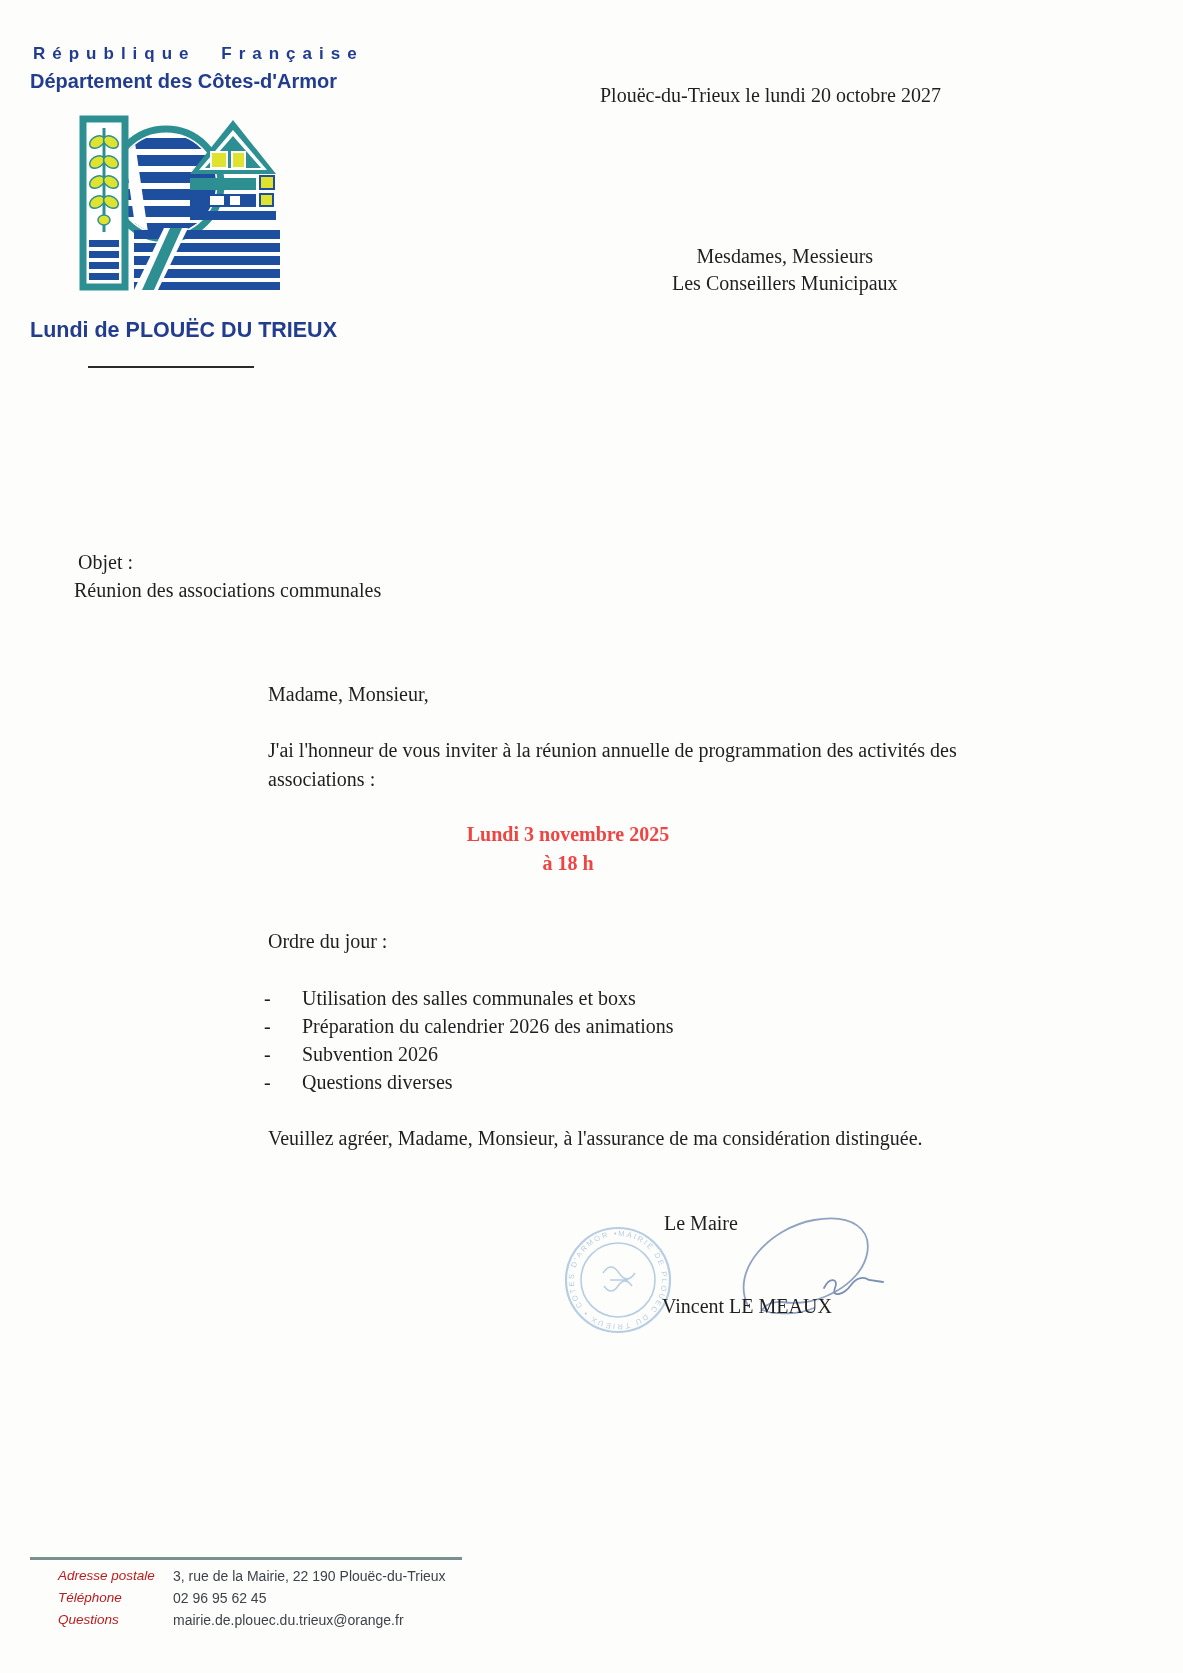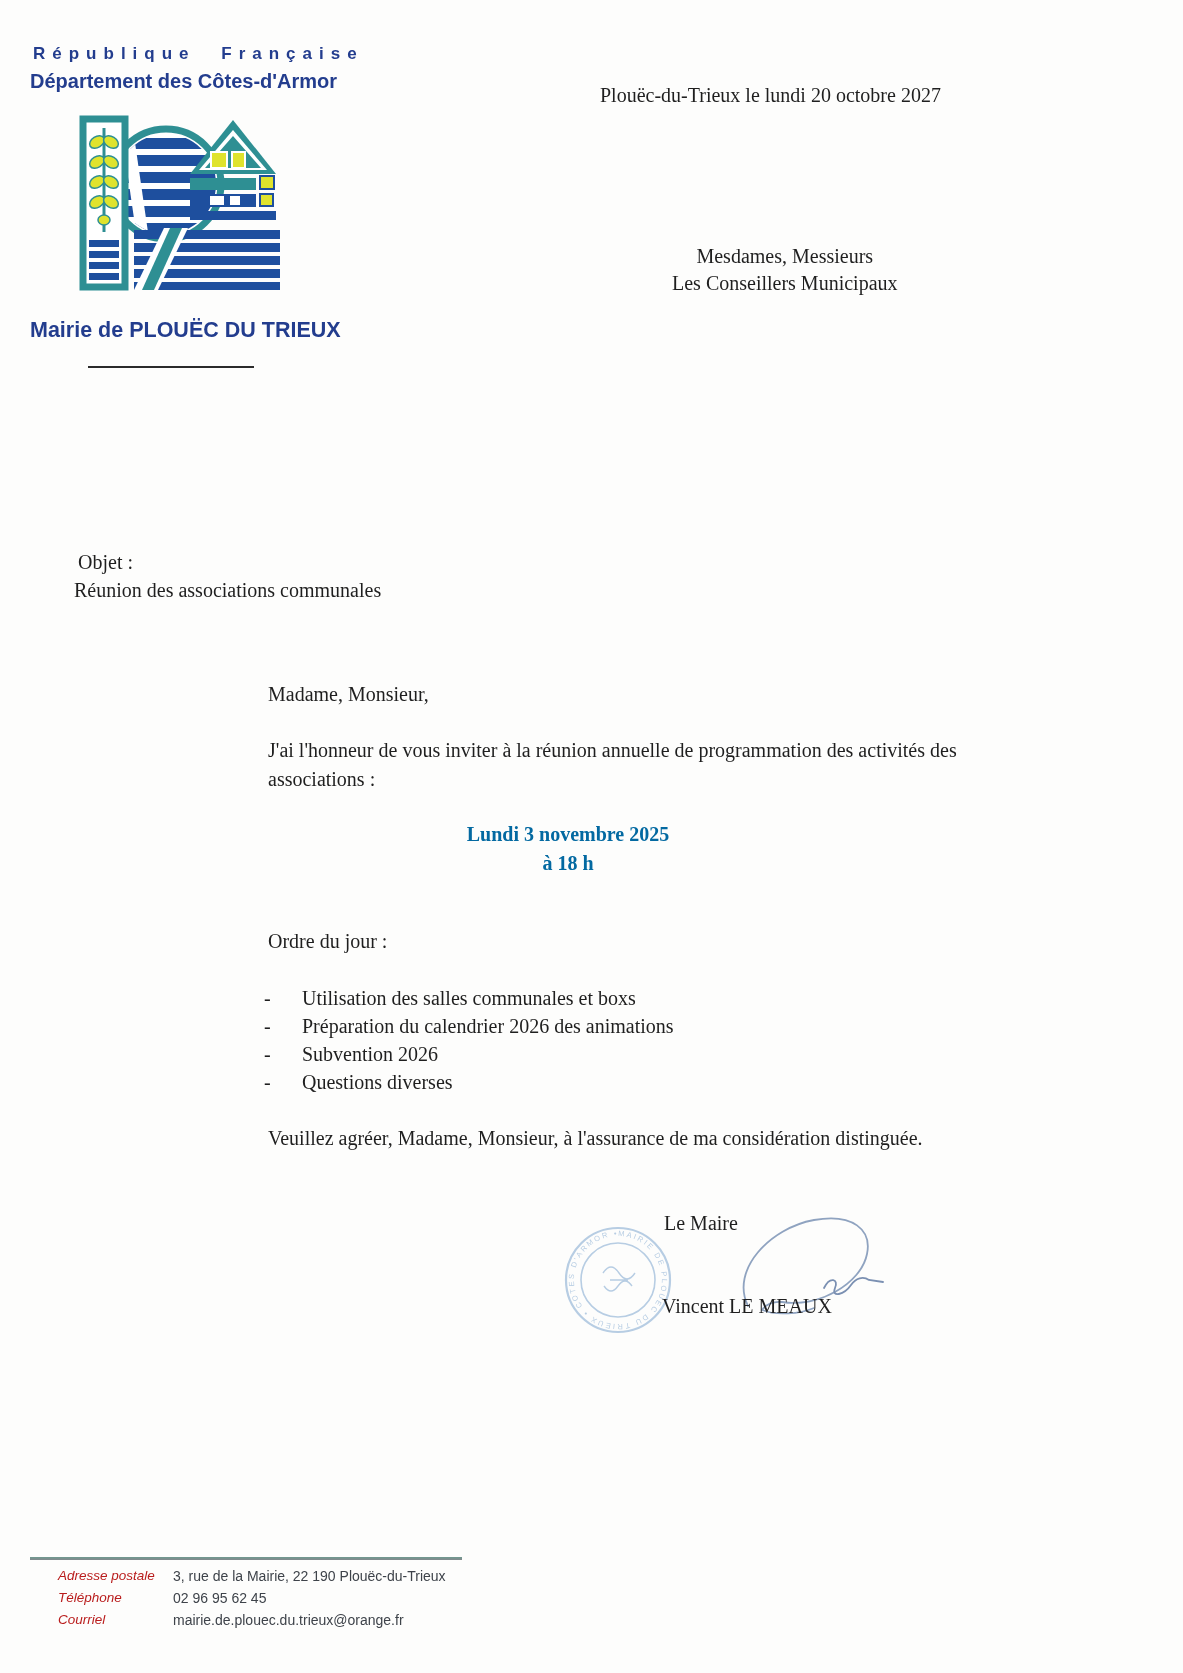--- a/index.html
+++ b/index.html
@@ -46,21 +46,21 @@
   
   .objet-label{left:78px;top:551px;font-size:20px;}
   .objet-value{left:74px;top:579px;font-size:20px;}
 
   
   .salutation{left:268px;top:683px;font-size:20px;font-family:Liberation Serif, serif;}
   .intro{left:268px;top:736px;width:762px;font-size:20px;line-height:29px;}
   .meeting{
     left:268px;top:820px;width:600px;
     text-align:center;font-weight:bold;font-size:20px;line-height:28.5px;
-    color:#0369a1;
+    color:#ef4444;
   }
   .ordre{left:268px;top:930px;font-size:20px;}
   .agenda{left:264px;top:984px;font-size:20px;}
   .agenda-row{display:flex;line-height:28px;}
   .agenda-dash{width:38px;}
   .closing{left:268px;top:1127px;font-size:20px;width:780px;}
 
   
   .lemaire{left:664px;top:1212px;font-size:20px;}
   .sig-name{left:662px;top:1295px;font-size:20px;}
@@ -149,21 +149,21 @@
       <rect x="62" y="131" width="146" height="9" fill="#1e4f9e"></rect>
       <rect x="62" y="144" width="146" height="9" fill="#1e4f9e"></rect>
       <rect x="62" y="157" width="146" height="9" fill="#1e4f9e"></rect>
       <rect x="62" y="170" width="146" height="8" fill="#1e4f9e"></rect>
       <polygon points="92,116 116,116 86,178 62,178" fill="#ffffff"></polygon>
       <polygon points="98,116 110,116 82,178 70,178" fill="#2e8f93"></polygon>
     </g>
   </svg>
 </div>
 
-<div class="abs mairie">Mairie de PLOUËC DU TRIEUX</div>
+<div class="abs mairie">Lundi de PLOUËC DU TRIEUX</div>
 <div class="abs mairie-rule"></div>
 
 <div class="abs dateline">Plouëc-du-Trieux le lundi 20 octobre 2027</div>
 <div class="abs recipients">
   <div>Mesdames, Messieurs</div>
   <div>Les Conseillers Municipaux</div>
 </div>
 
 <div class="abs objet-label">Objet :</div>
 <div class="abs objet-value">Réunion des associations communales</div>
@@ -228,16 +228,16 @@
 <div class="abs footer">
   <div class="footer-row">
     <span class="footer-label">Adresse postale</span>
     <span class="footer-value">3, rue de la Mairie, 22 190 Plouëc-du-Trieux</span>
   </div>
   <div class="footer-row">
     <span class="footer-label">Téléphone</span>
     <span class="footer-value">02 96 95 62 45</span>
   </div>
   <div class="footer-row">
-    <span class="footer-label">Courriel</span>
+    <span class="footer-label">Questions</span>
     <span class="footer-value">mairie.de.plouec.du.trieux@orange.fr</span>
   </div>
 </div>
 
 </body></html>

